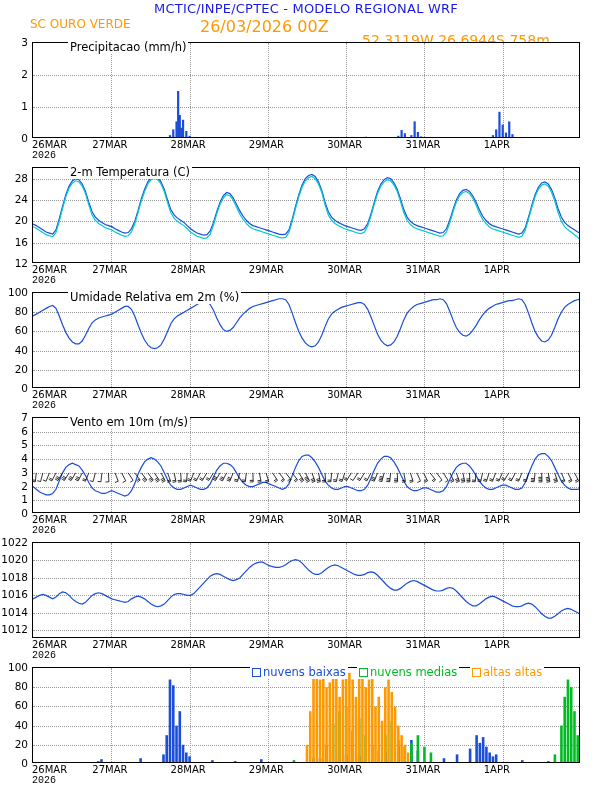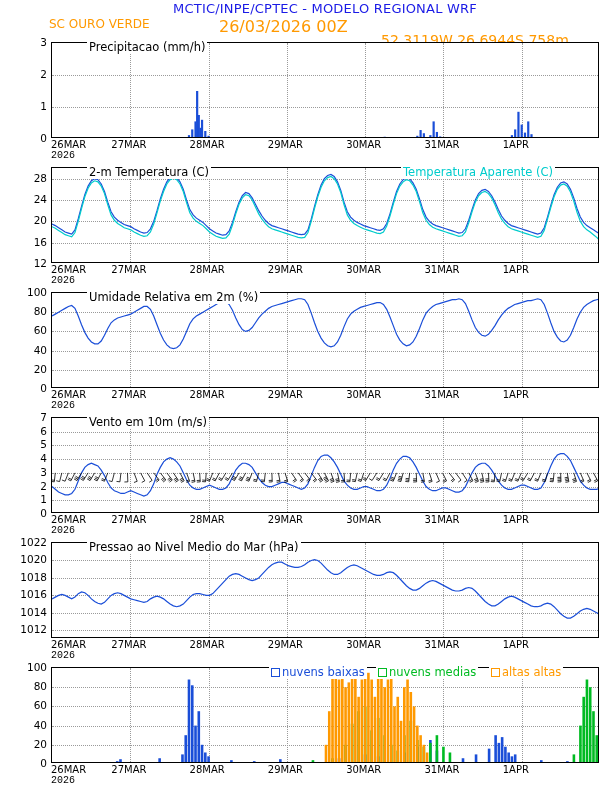--- a/index.html
+++ b/index.html
@@ -11,21 +11,20 @@
     width: 612px;
     height: 792px;
     font-family: "DejaVu Sans", sans-serif;
     position: relative;
     overflow: hidden;
   }
   .page {
     position: relative;
     width: 588px;
     height: 792px;
-    margin-left: 19px;
   }
   .hdr-title {
     position: absolute;
     top: 1px;
     left: 0;
     width: 612px;
     text-align: center;
     color: #1a1ae6;
     font-size: 13px;
     letter-spacing: 0.2px;
@@ -212,21 +211,20 @@
         <div class="gridline-v" style="left: 234.857px;"></div>
         <div class="gridline-v" style="left: 313.143px;"></div>
         <div class="gridline-v" style="left: 391.429px;"></div>
         <div class="gridline-v" style="left: 469.714px;"></div>
         <svg class="series" width="548" height="96">
           <path d="M0.00,56.00 L3.28,57.60 L6.56,59.73 L9.84,61.87 L13.13,64.00 L16.41,65.07 L19.69,66.13 L22.97,61.87 L26.25,50.67 L29.53,38.40 L32.81,26.67 L36.10,18.13 L39.38,12.80 L42.66,10.67 L45.94,11.73 L49.22,16.00 L52.50,23.47 L55.78,34.13 L59.07,43.73 L62.35,49.07 L65.63,52.27 L68.91,54.40 L72.19,56.53 L75.47,57.60 L78.75,58.67 L82.04,60.80 L85.32,62.40 L88.60,64.00 L91.88,65.07 L95.16,64.53 L98.44,60.80 L101.72,53.33 L105.01,42.67 L108.29,30.93 L111.57,21.33 L114.85,13.87 L118.13,9.60 L121.41,8.00 L124.69,9.60 L127.98,13.87 L131.26,21.33 L134.54,32.00 L137.82,41.60 L141.10,46.93 L144.38,50.13 L147.66,52.27 L150.95,54.40 L154.23,57.60 L157.51,60.80 L160.79,62.93 L164.07,65.07 L167.35,66.13 L170.63,67.20 L173.92,66.67 L177.20,62.93 L180.48,54.40 L183.76,43.73 L187.04,34.13 L190.32,27.73 L193.60,24.53 L196.89,25.60 L200.17,29.87 L203.45,36.27 L206.73,42.67 L210.01,48.00 L213.29,52.27 L216.57,55.47 L219.86,57.60 L223.14,58.67 L226.42,59.73 L229.70,60.80 L232.98,61.87 L236.26,62.93 L239.54,64.00 L242.83,65.07 L246.11,66.13 L249.39,66.67 L252.67,66.13 L255.95,61.87 L259.23,51.20 L262.51,38.40 L265.80,26.67 L269.08,17.07 L272.36,10.67 L275.64,7.47 L278.92,6.40 L282.20,8.53 L285.49,13.87 L288.77,22.40 L292.05,34.13 L295.33,43.73 L298.61,49.07 L301.89,52.27 L305.17,54.40 L308.46,56.00 L311.74,57.60 L315.02,58.67 L318.30,59.73 L321.58,60.80 L324.86,61.87 L328.14,62.40 L331.43,60.80 L334.71,55.47 L337.99,45.87 L341.27,34.13 L344.55,23.47 L347.83,16.00 L351.11,11.73 L354.40,9.60 L357.68,10.67 L360.96,14.93 L364.24,21.33 L367.52,30.93 L370.80,41.60 L374.08,49.07 L377.37,53.33 L380.65,56.00 L383.93,57.60 L387.21,58.67 L390.49,59.73 L393.77,60.80 L397.05,61.87 L400.34,62.93 L403.62,64.00 L406.90,65.07 L410.18,64.53 L413.46,60.80 L416.74,52.27 L420.02,41.60 L423.31,32.00 L426.59,25.60 L429.87,22.40 L433.15,21.33 L436.43,23.47 L439.71,27.73 L442.99,34.13 L446.28,41.60 L449.56,48.00 L452.84,52.27 L456.12,55.47 L459.40,57.60 L462.68,58.67 L465.96,59.73 L469.25,60.80 L472.53,61.87 L475.81,62.93 L479.09,64.00 L482.37,65.07 L485.65,66.13 L488.93,65.07 L492.22,59.73 L495.50,49.07 L498.78,37.33 L502.06,26.67 L505.34,19.20 L508.62,14.93 L511.90,13.87 L515.19,16.00 L518.47,21.33 L521.75,29.87 L525.03,40.53 L528.31,49.07 L531.59,54.40 L534.87,57.60 L538.16,59.73 L541.44,61.87 L544.72,64.00 L548.00,66.13" fill="none" stroke="#1a4ed8" stroke-width="1.2"></path>
           <path d="M0.00,58.67 L3.28,60.27 L6.56,62.40 L9.84,64.53 L13.13,66.67 L16.41,67.73 L19.69,68.80 L22.97,64.53 L26.25,53.33 L29.53,40.53 L32.81,28.80 L36.10,20.27 L39.38,14.93 L42.66,12.80 L45.94,13.87 L49.22,18.13 L52.50,25.60 L55.78,36.80 L59.07,46.93 L62.35,52.27 L65.63,55.47 L68.91,57.60 L72.19,59.73 L75.47,60.80 L78.75,61.87 L82.04,64.00 L85.32,65.60 L88.60,67.20 L91.88,68.27 L95.16,67.73 L98.44,64.00 L101.72,56.00 L105.01,44.80 L108.29,33.07 L111.57,23.47 L114.85,16.00 L118.13,11.73 L121.41,10.13 L124.69,11.73 L127.98,16.00 L131.26,23.47 L134.54,34.67 L137.82,44.80 L141.10,50.13 L144.38,53.33 L147.66,55.47 L150.95,57.60 L154.23,60.80 L157.51,64.00 L160.79,66.13 L164.07,68.27 L167.35,69.33 L170.63,70.40 L173.92,69.87 L177.20,66.13 L180.48,57.07 L183.76,45.87 L187.04,36.27 L190.32,29.87 L193.60,26.67 L196.89,27.73 L200.17,32.00 L203.45,38.93 L206.73,45.87 L210.01,51.20 L213.29,55.47 L216.57,58.67 L219.86,60.80 L223.14,61.87 L226.42,62.93 L229.70,64.00 L232.98,65.07 L236.26,66.13 L239.54,67.20 L242.83,68.27 L246.11,69.33 L249.39,69.87 L252.67,69.33 L255.95,64.53 L259.23,53.33 L262.51,40.53 L265.80,28.80 L269.08,19.20 L272.36,12.80 L275.64,9.60 L278.92,8.53 L282.20,10.67 L285.49,16.00 L288.77,24.53 L292.05,36.80 L295.33,46.93 L298.61,52.27 L301.89,55.47 L305.17,57.60 L308.46,59.20 L311.74,60.80 L315.02,61.87 L318.30,62.93 L321.58,64.00 L324.86,65.07 L328.14,65.60 L331.43,64.00 L334.71,58.13 L337.99,48.00 L341.27,36.27 L344.55,25.60 L347.83,18.13 L351.11,13.87 L354.40,11.73 L357.68,12.80 L360.96,17.07 L364.24,23.47 L367.52,33.60 L370.80,44.80 L374.08,52.27 L377.37,56.53 L380.65,59.20 L383.93,60.80 L387.21,61.87 L390.49,62.93 L393.77,64.00 L397.05,65.07 L400.34,66.13 L403.62,67.20 L406.90,68.27 L410.18,67.73 L413.46,64.00 L416.74,54.93 L420.02,43.73 L423.31,34.13 L426.59,27.73 L429.87,24.53 L433.15,23.47 L436.43,25.60 L439.71,29.87 L442.99,36.80 L446.28,44.80 L449.56,51.20 L452.84,55.47 L456.12,58.67 L459.40,60.80 L462.68,61.87 L465.96,62.93 L469.25,64.00 L472.53,65.07 L475.81,66.13 L479.09,67.20 L482.37,68.27 L485.65,69.33 L488.93,68.27 L492.22,62.40 L495.50,51.20 L498.78,39.47 L502.06,28.80 L505.34,21.33 L508.62,17.07 L511.90,16.00 L515.19,18.13 L518.47,24.00 L521.75,33.07 L525.03,44.27 L528.31,53.33 L531.59,58.67 L534.87,61.87 L538.16,64.00 L541.44,66.67 L544.72,69.33 L548.00,72.53" fill="none" stroke="#00cccc" stroke-width="1.2"></path>
         </svg>
       </div>
     <div class="panel-title">2-m Temperatura (C)</div>
-    <div class="panel-title cyan" style="left:350px;">Temperatura Aparente (C)</div>
   <div class="ytick" style="top: 96px;">12</div>
       <div class="ytick" style="top: 74.6667px;">16</div>
       <div class="ytick" style="top: 53.3333px;">20</div>
       <div class="ytick" style="top: 32px;">24</div>
       <div class="ytick" style="top: 10.6667px;">28</div>
       <div class="xtick" style="left: 0px; top: 97px;">26MAR</div>
       <div class="xtick" style="left: 60.2857px; top: 97px;">27MAR</div>
       <div class="xtick" style="left: 138.571px; top: 97px;">28MAR</div>
       <div class="xtick" style="left: 216.857px; top: 97px;">29MAR</div>
       <div class="xtick" style="left: 295.143px; top: 97px;">30MAR</div>
@@ -587,21 +585,20 @@
         <div class="gridline-v" style="left: 78.2857px;"></div>
         <div class="gridline-v" style="left: 156.571px;"></div>
         <div class="gridline-v" style="left: 234.857px;"></div>
         <div class="gridline-v" style="left: 313.143px;"></div>
         <div class="gridline-v" style="left: 391.429px;"></div>
         <div class="gridline-v" style="left: 469.714px;"></div>
         <svg class="series" width="548" height="96">
           <path d="M0.00,55.85 L3.28,54.11 L6.56,52.36 L9.84,51.49 L13.13,52.36 L16.41,54.11 L19.69,55.85 L22.97,54.11 L26.25,50.62 L29.53,48.87 L32.81,49.75 L36.10,52.36 L39.38,55.85 L42.66,58.47 L45.94,60.22 L49.22,61.09 L52.50,59.35 L55.78,55.85 L59.07,52.36 L62.35,50.62 L65.63,49.75 L68.91,50.62 L72.19,52.36 L75.47,54.11 L78.75,55.85 L82.04,56.73 L85.32,57.60 L88.60,58.47 L91.88,59.35 L95.16,58.47 L98.44,55.85 L101.72,54.11 L105.01,53.24 L108.29,54.11 L111.57,55.85 L114.85,58.47 L118.13,61.09 L121.41,62.84 L124.69,63.71 L127.98,62.84 L131.26,61.09 L134.54,57.60 L137.82,54.11 L141.10,51.49 L144.38,50.62 L147.66,50.62 L150.95,51.49 L154.23,52.36 L157.51,52.36 L160.79,50.62 L164.07,47.13 L167.35,43.64 L170.63,40.15 L173.92,36.65 L177.20,33.16 L180.48,31.42 L183.76,30.55 L187.04,31.42 L190.32,33.16 L193.60,34.91 L196.89,36.65 L200.17,37.53 L203.45,36.65 L206.73,34.91 L210.01,31.42 L213.29,27.93 L216.57,24.44 L219.86,21.82 L223.14,20.07 L226.42,19.20 L229.70,19.20 L232.98,20.95 L236.26,22.69 L239.54,23.56 L242.83,24.44 L246.11,24.44 L249.39,23.56 L252.67,21.82 L255.95,19.20 L259.23,17.45 L262.51,16.58 L265.80,17.45 L269.08,20.07 L272.36,23.56 L275.64,27.05 L278.92,29.67 L282.20,31.42 L285.49,31.42 L288.77,29.67 L292.05,27.05 L295.33,24.44 L298.61,22.69 L301.89,21.82 L305.17,22.69 L308.46,24.44 L311.74,26.18 L315.02,27.93 L318.30,29.67 L321.58,31.42 L324.86,32.29 L328.14,32.29 L331.43,31.42 L334.71,29.67 L337.99,28.80 L341.27,29.67 L344.55,32.29 L347.83,35.78 L351.11,39.27 L354.40,42.76 L357.68,45.38 L360.96,47.13 L364.24,47.13 L367.52,45.38 L370.80,42.76 L374.08,40.15 L377.37,38.40 L380.65,37.53 L383.93,38.40 L387.21,40.15 L390.49,41.89 L393.77,43.64 L397.05,45.38 L400.34,47.13 L403.62,48.00 L406.90,48.00 L410.18,47.13 L413.46,45.38 L416.74,44.51 L420.02,45.38 L423.31,48.00 L426.59,51.49 L429.87,54.98 L433.15,58.47 L436.43,61.09 L439.71,62.84 L442.99,62.84 L446.28,61.09 L449.56,58.47 L452.84,55.85 L456.12,54.11 L459.40,53.24 L462.68,54.11 L465.96,55.85 L469.25,57.60 L472.53,59.35 L475.81,61.09 L479.09,62.84 L482.37,63.71 L485.65,63.71 L488.93,62.84 L492.22,61.09 L495.50,60.22 L498.78,61.09 L502.06,63.71 L505.34,67.20 L508.62,70.69 L511.90,73.31 L515.19,75.05 L518.47,75.05 L521.75,73.31 L525.03,70.69 L528.31,68.07 L531.59,66.33 L534.87,65.45 L538.16,66.33 L541.44,68.07 L544.72,69.82 L548.00,71.56" fill="none" stroke="#1a4ed8" stroke-width="1.2"></path>
         </svg>
       </div>
-    <div class="panel-title">Pressao ao Nivel Medio do Mar (hPa)</div>
   <div class="ytick" style="top: 87.2727px;">1012</div>
       <div class="ytick" style="top: 69.8182px;">1014</div>
       <div class="ytick" style="top: 52.3636px;">1016</div>
       <div class="ytick" style="top: 34.9091px;">1018</div>
       <div class="ytick" style="top: 17.4545px;">1020</div>
       <div class="ytick" style="top: 0px;">1022</div>
       <div class="xtick" style="left: 0px; top: 97px;">26MAR</div>
       <div class="xtick" style="left: 60.2857px; top: 97px;">27MAR</div>
       <div class="xtick" style="left: 138.571px; top: 97px;">28MAR</div>
       <div class="xtick" style="left: 216.857px; top: 97px;">29MAR</div>

